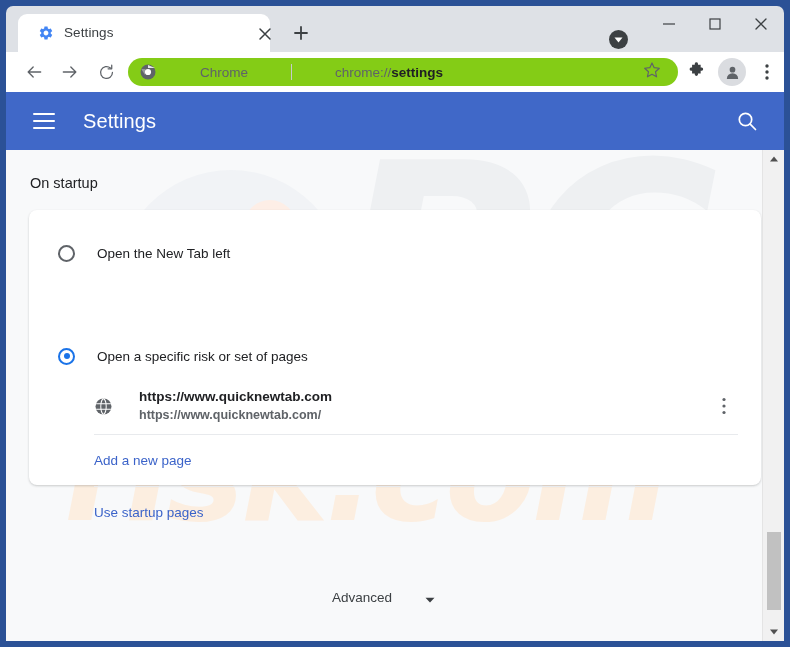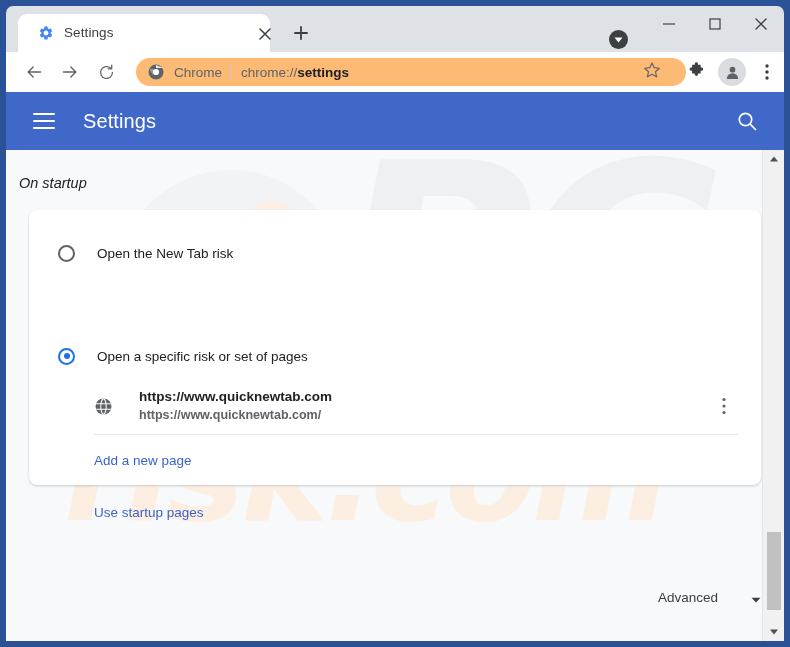--- a/index.html
+++ b/index.html
@@ -95,26 +95,27 @@
     display: flex; align-items: center; justify-content: center;
     cursor: pointer;
     flex: 0 0 auto;
   }
   .nav-back   { margin-left: 11px; }
   .nav-fwd    { margin-left: 2px; }
   .nav-reload { margin-left: 2px; }
 
   .omnibox {
     position: absolute;
-    left: 130px; top: 6px;
+    left: 122px; top: 6px;
     width: 550px; height: 28px;
-    background: #fdba74;
+    background: #84cc16;
     border-radius: 14px;
     display: flex;
     align-items: center;
+    gap: 34px;
   }
   .omnibox-icon {
     margin-left: 12px;
     width: 16px; height: 16px;
     flex: 0 0 auto;
   }
   .omnibox-chip {
     margin-left: 10px;
     font-size: 13.5px;
     color: #5f6368;
@@ -235,24 +236,23 @@
     background: #fdeee6;
   }
   .wm-dot3 {
     position: absolute; left: 196px; top: 142px;
     width: 30px; height: 30px; border-radius: 50%;
     background: #fdeee6;
   }
 
   .section-title {
     position: absolute;
-    left: 13px; top: 25px;
+    left: 24px; top: 25px;
     font-size: 14.5px;
     color: #202124;
-    font-style: italic;
   }
 
   .card {
     position: absolute;
     left: 23px; top: 60px;
     width: 732px; height: 275px;
     background: #ffffff;
     border-radius: 8px;
     box-shadow: 0 1px 2px rgba(60,64,67,.18), 0 1px 3px rgba(60,64,67,.08);
   }
@@ -354,21 +354,21 @@
     color: #3b63c9;
     font-weight: normal;
   }
 
   .advanced {
     position: absolute;
     left: 0; top: 440px;
     width: 756px;
     display: flex;
     align-items: center;
-    justify-content: flex-end;
+    justify-content: center;
     cursor: pointer;
   }
   .advanced-label {
     font-size: 13.5px;
     color: #3c4043;
   }
   .advanced-caret {
     margin-left: 32px;
     width: 12px; height: 12px;
   }
@@ -537,21 +537,21 @@
       <div class="wm-pc">PC</div>
       <div class="wm-risk">risk.com</div>
     </div>
 
     <div class="section-title">On startup</div>
 
     <div class="card">
 
       <div class="radio-row r1">
         <span class="radio"></span>
-        <span class="radio-label">Open the New Tab risk</span>
+        <span class="radio-label">Open the New Tab left</span>
       </div>
 
 
       <div class="radio-row r3">
         <span class="radio checked"></span>
         <span class="radio-label">Open a specific risk or set of pages</span>
       </div>
 
       <div class="url-row">
         <span class="globe">

